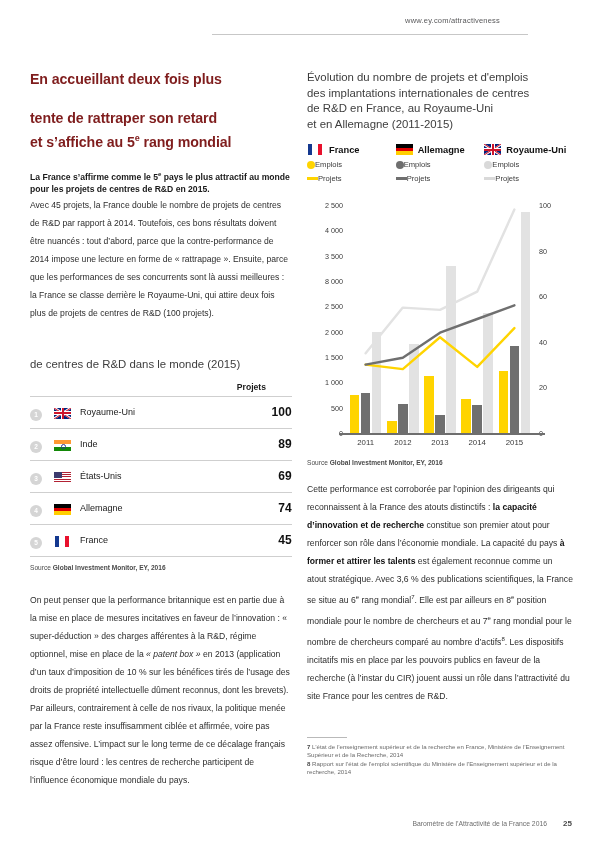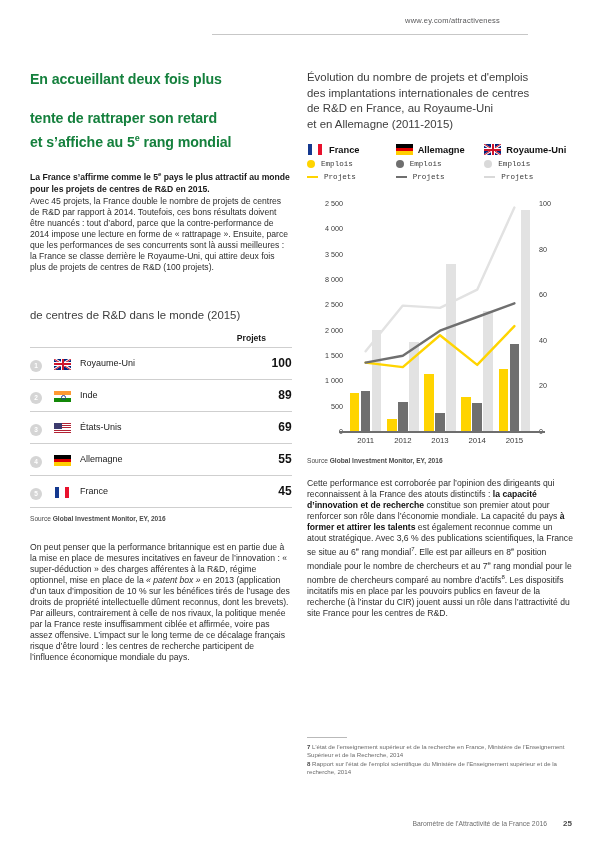--- a/index.html
+++ b/index.html
@@ -24,32 +24,32 @@
     position: absolute; right: 0px; top: 34px; width: 316px; height: 1px;
     background: #c7c7c7;
   }
 
   
   .col-left  { position: absolute; left: 30px;  top: 70px; width: 262px; }
   .col-right { position: absolute; left: 307px; top: 70px; width: 266px; }
 
   h1.headline {
     font-size: 14.2px; line-height: 19.5px; font-weight: bold;
-    color: #15803d; letter-spacing: -0.1px;
+    color: #7f1d1d; letter-spacing: -0.1px;
   }
   h1.headline sup { font-size: 9px; vertical-align: super; }
 
   .lead {
     margin-top: 16px;
     font-size: 8.6px; line-height: 12.6px; font-weight: bold; color: #1a1a1a;
   }
   .lead sup { font-size: 6px; vertical-align: super; }
 
   p.body {
-    font-size: 8.6px; line-height: 11px; color: #2d2d2d;
+    font-size: 8.6px; line-height: 18px; color: #2d2d2d;
   }
   p.body.tight { margin-top: 0px; }
   .body b { font-weight: bold; color: #111; }
   .body i { font-style: italic; }
   .body sup { font-size: 6px; vertical-align: super; }
 
   
   .t5-title {
     margin-top: 20px;
     font-size: 11.4px; line-height: 15.5px; color: #3d3d3d;
@@ -109,21 +109,21 @@
   .flag-us::before { content:""; position:absolute; left:0; top:0; width:7.5px; height:6px; background:#3c3b6e; }
 
   
   .chart-title {
     font-size: 11.4px; line-height: 15.5px; color: #3d3d3d;
   }
   .legend { margin-top: 12px; display: flex; }
   .legend-col { width: 33.33%; }
   .legend-head { display: flex; align-items: center; gap: 5px; }
   .legend-head .lbl { font-size: 9.3px; font-weight: bold; color: #111; }
-  .legend-row { display: flex; align-items: center; gap: 6px; margin-top: 5px; font-family: Liberation Mono, monospace; }
+  .legend-row { display: flex; align-items: center; margin-top: 5px; }
   .legend-row .lbl { font-size: 7.6px; color: #3a3a3a; }
   .dot { width: 8px; height: 8px; border-radius: 50%; display:inline-block; }
   .dash { width: 11px; height: 2.6px; display:inline-block; }
 
   .plot-wrap { position: relative; margin-top: 14px; height: 265px; width: 266px; }
   .plot {
     position: absolute; left: 40px; top: 8px; width: 186px; height: 228px;
   }
   .axis-left { position: absolute; left: 0; top: 8px; width: 36px; height: 228px; }
   .axis-right{ position: absolute; left: 232px; top: 8px; width: 34px; height: 228px; }
@@ -218,21 +218,21 @@
           <tr class="row">
             <td class="td-rank"><span class="rank">3</span></td>
             <td class="td-flag"><span class="flag flag-us"></span></td>
             <td class="td-country">États-Unis</td>
             <td class="td-value">69</td>
           </tr>
           <tr class="row">
             <td class="td-rank"><span class="rank">4</span></td>
             <td class="td-flag"><span class="flag flag-de"></span></td>
             <td class="td-country">Allemagne</td>
-            <td class="td-value">55</td>
+            <td class="td-value">74</td>
           </tr>
           <tr class="row">
             <td class="td-rank"><span class="rank">5</span></td>
             <td class="td-flag"><span class="flag flag-fr"></span></td>
             <td class="td-country">France</td>
             <td class="td-value">45</td>
           </tr>
         </tbody>
     </table>
 

